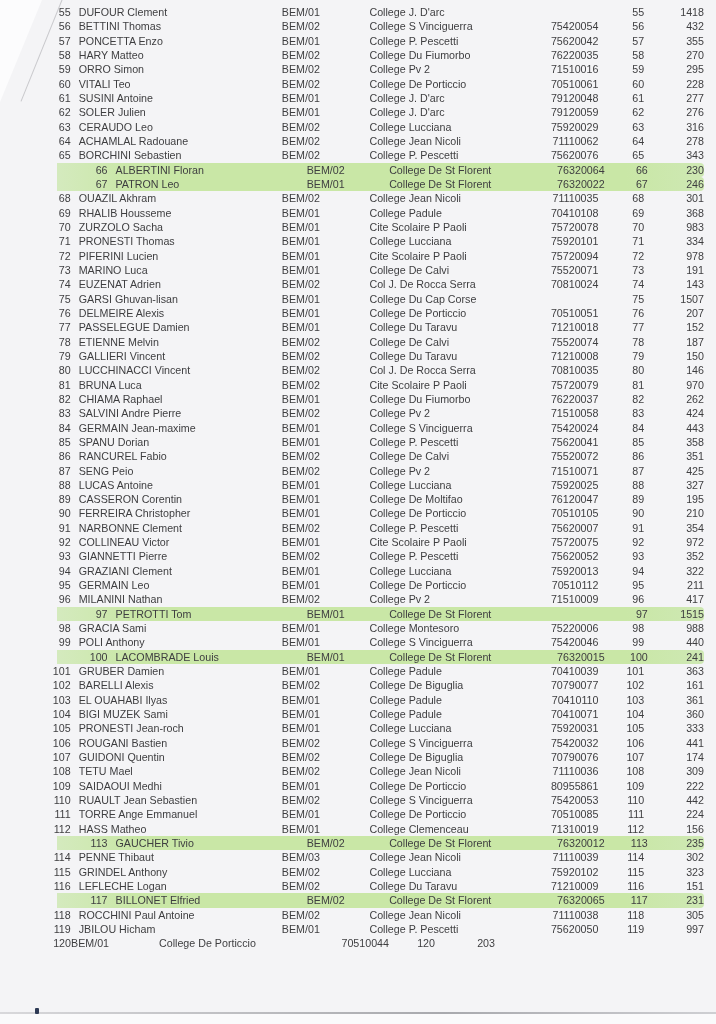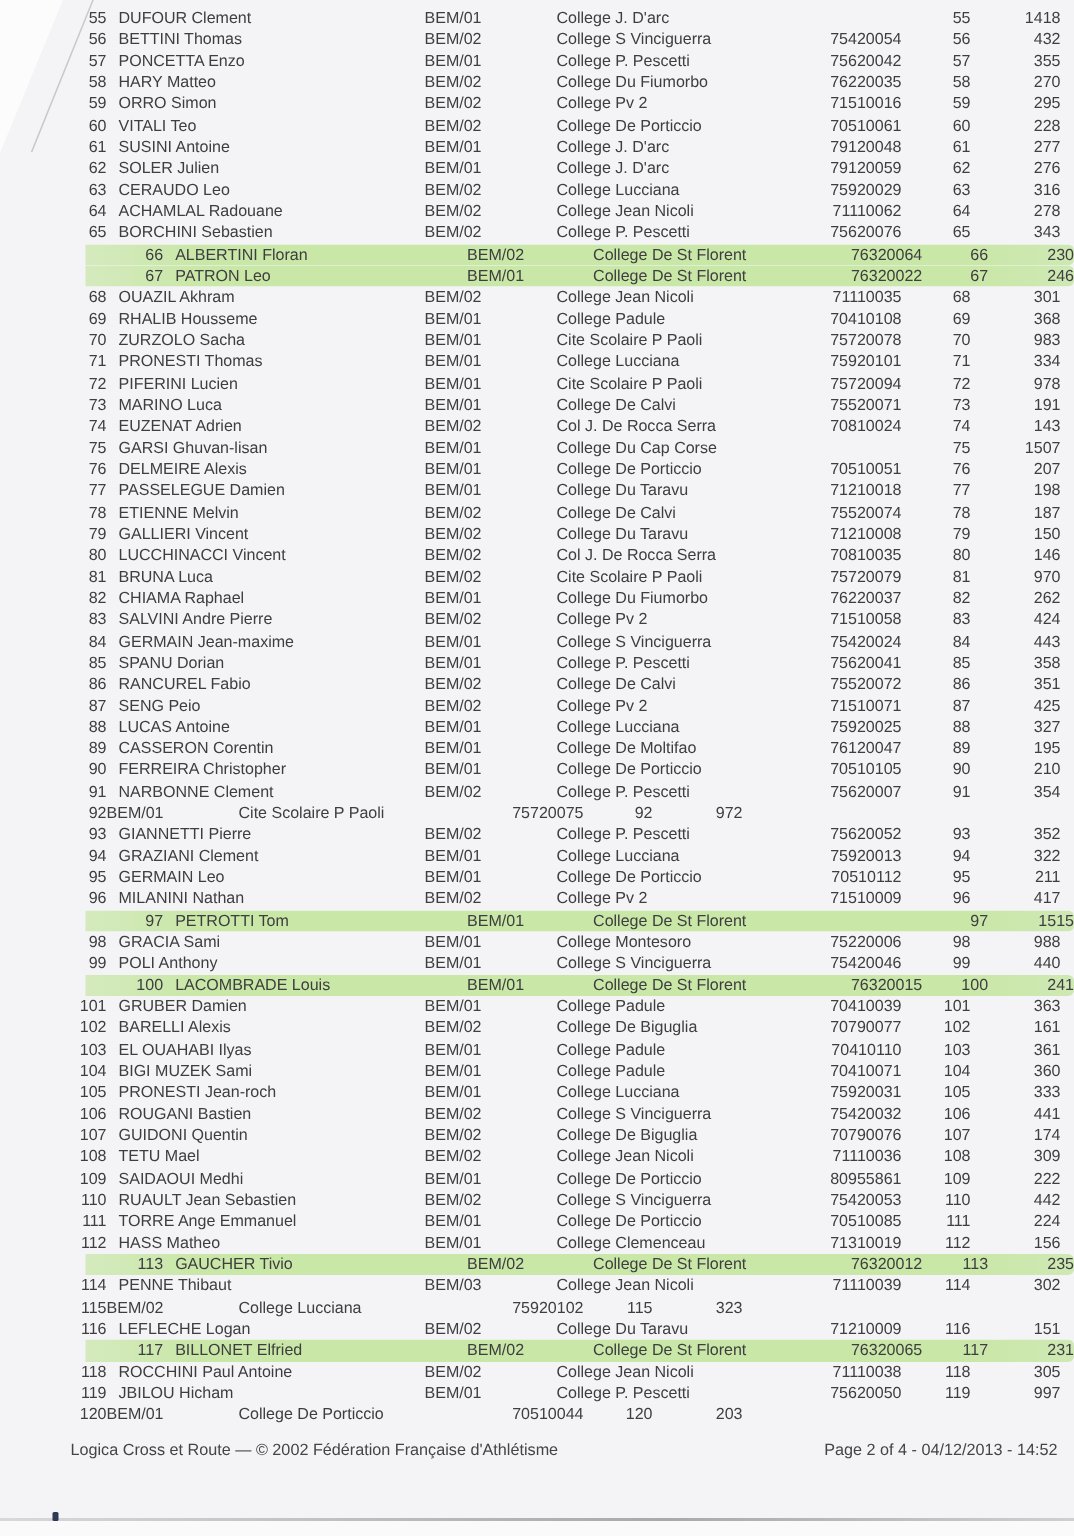--- a/index.html
+++ b/index.html
@@ -33,21 +33,21 @@
   .scan-bottom-area {
     position: absolute; left: 0; right: 0; top: 1014px; bottom: 0;
     background: #fafafb;
   }
   .scan-speck {
     position: absolute; left: 35px; top: 1008px; width: 4px; height: 6px;
     background: #2e3a55; border-radius: 1px;
   }
 
   
-  .results { position: absolute; top: 5px; left: 0; right: 0; }
+  .results { position: absolute; top: 5px; left: 0; right: 12px; }
   .row {
     display: flex;
     height: 14.33px; line-height: 14.5px;
     font-size: 10.7px;
     white-space: nowrap;
   }
   .row.hl {
     background-image: linear-gradient(90deg,
       rgba(186,226,144,0.55), var(--hl, #c9e7a6) 12%,
       var(--hl, #c9e7a6) 88%, rgba(186,226,144,0.65));
@@ -301,21 +301,21 @@
     <span class="c-pts">207</span>
   </div>
 
   <div class="row">
     <span class="c-rank">77</span>
     <span class="c-name">PASSELEGUE Damien</span>
     <span class="c-cat">BEM/01</span>
     <span class="c-college">College Du Taravu</span>
     <span class="c-lic">71210018</span>
     <span class="c-rank2">77</span>
-    <span class="c-pts">198</span>
+    <span class="c-pts">152</span>
   </div>
 
   <div class="row">
     <span class="c-rank">78</span>
     <span class="c-name">ETIENNE Melvin</span>
     <span class="c-cat">BEM/02</span>
     <span class="c-college">College De Calvi</span>
     <span class="c-lic">75520074</span>
     <span class="c-rank2">78</span>
     <span class="c-pts">187</span>
@@ -446,20 +446,21 @@
     <span class="c-name">NARBONNE Clement</span>
     <span class="c-cat">BEM/02</span>
     <span class="c-college">College P. Pescetti</span>
     <span class="c-lic">75620007</span>
     <span class="c-rank2">91</span>
     <span class="c-pts">354</span>
   </div>
 
   <div class="row">
     <span class="c-rank">92</span>
+    <span class="c-name">COLLINEAU Victor</span>
     <span class="c-cat">BEM/01</span>
     <span class="c-college">Cite Scolaire P Paoli</span>
     <span class="c-lic">75720075</span>
     <span class="c-rank2">92</span>
     <span class="c-pts">972</span>
   </div>
 
   <div class="row">
     <span class="c-rank">93</span>
     <span class="c-name">GIANNETTI Pierre</span>
@@ -675,20 +676,21 @@
     <span class="c-name">PENNE Thibaut</span>
     <span class="c-cat">BEM/03</span>
     <span class="c-college">College Jean Nicoli</span>
     <span class="c-lic">71110039</span>
     <span class="c-rank2">114</span>
     <span class="c-pts">302</span>
   </div>
 
   <div class="row">
     <span class="c-rank">115</span>
+    <span class="c-name">GRINDEL Anthony</span>
     <span class="c-cat">BEM/02</span>
     <span class="c-college">College Lucciana</span>
     <span class="c-lic">75920102</span>
     <span class="c-rank2">115</span>
     <span class="c-pts">323</span>
   </div>
 
   <div class="row">
     <span class="c-rank">116</span>
     <span class="c-name">LEFLECHE Logan</span>
@@ -732,22 +734,18 @@
   <div class="row">
     <span class="c-rank">120</span>
     <span class="c-cat">BEM/01</span>
     <span class="c-college">College De Porticcio</span>
     <span class="c-lic">70510044</span>
     <span class="c-rank2">120</span>
     <span class="c-pts">203</span>
   </div>
 </div>
 
-  <div class="footer">
-    <span>Logica Cross et Route — © 2002 Fédération Française d'Athlétisme</span>
-    <span>Page 2 of 4 - 04/12/2013  - 14:52</span>
-  </div>
 
   <div class="scan-bottom-line"></div>
   <div class="scan-bottom-area"></div>
   <div class="scan-speck"></div>
 
 </div>
 
 </body></html>

